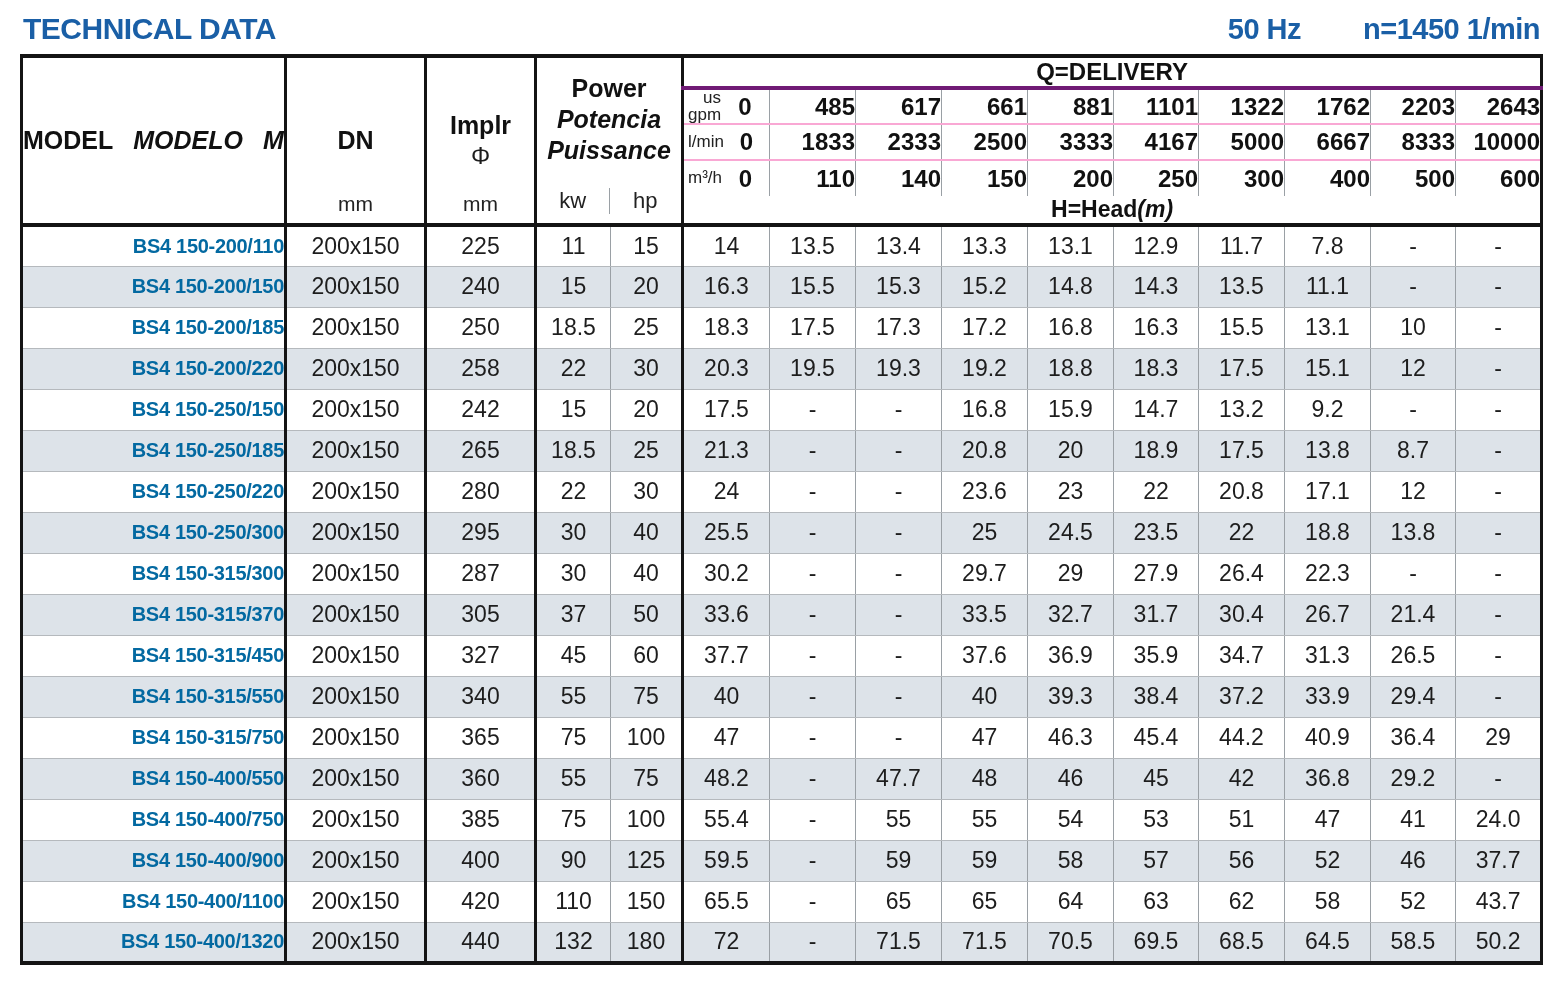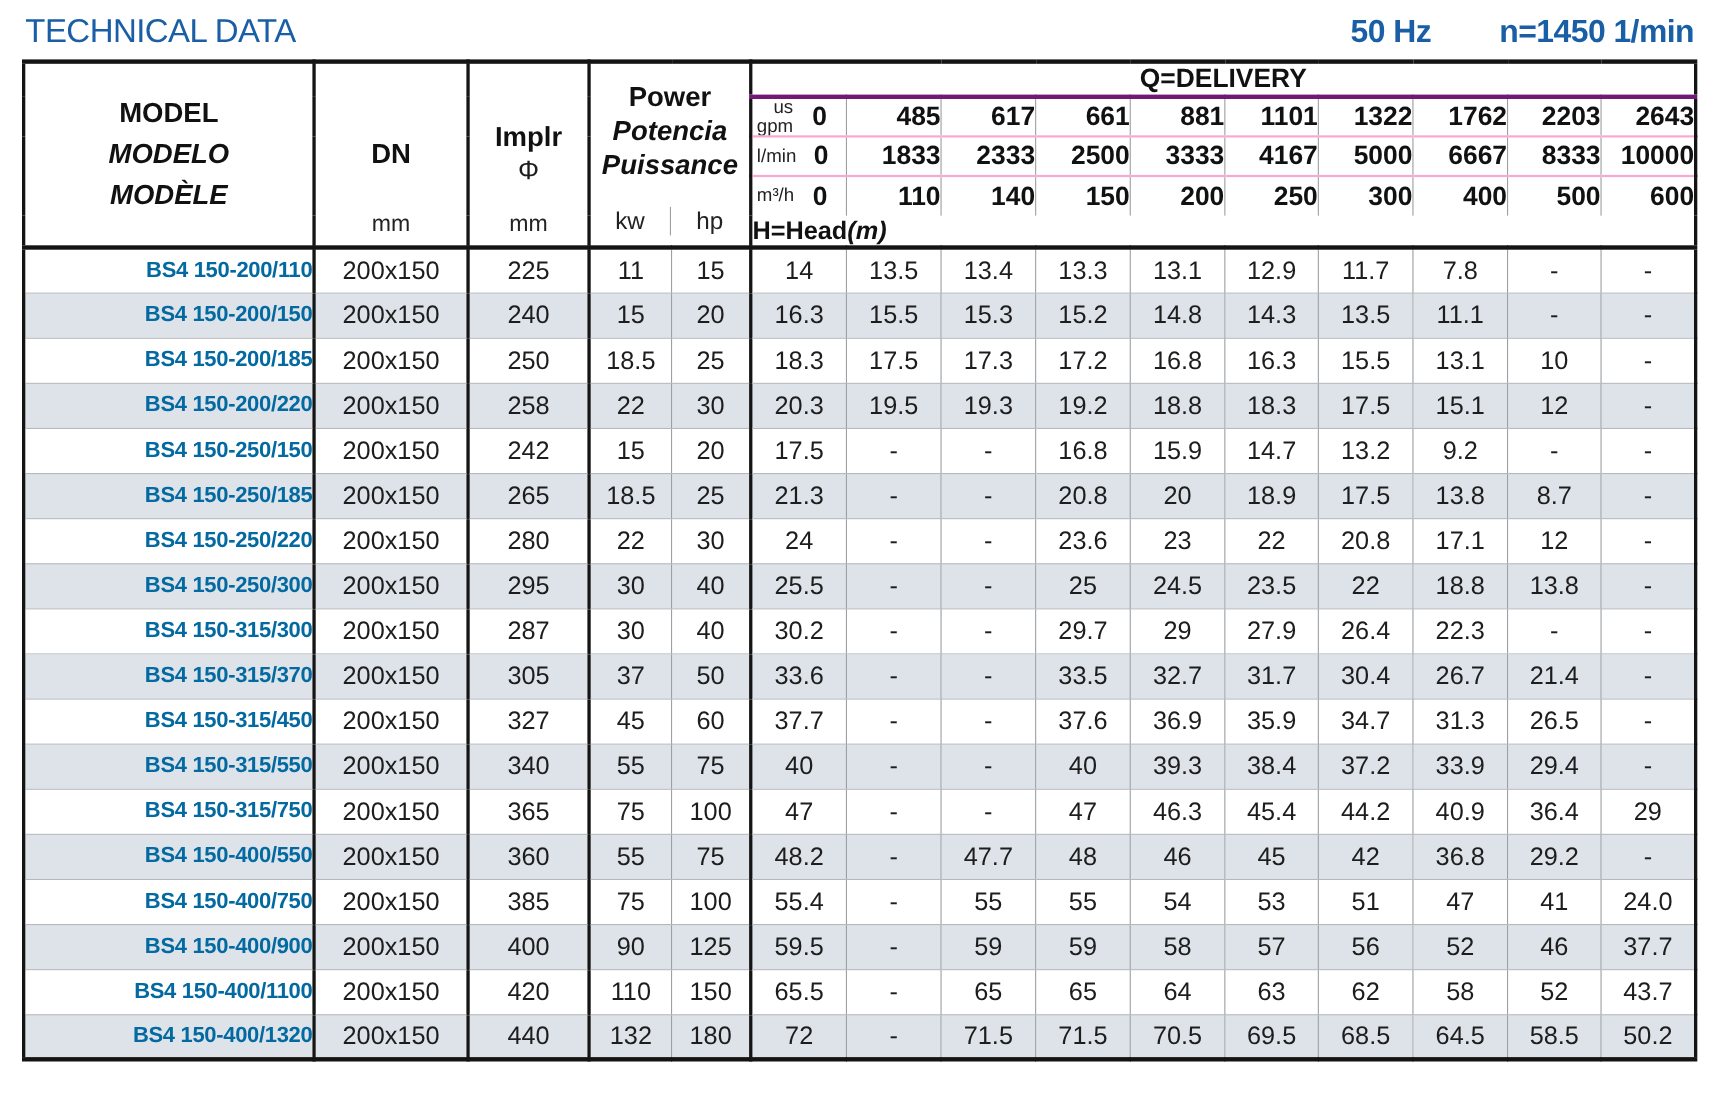--- a/index.html
+++ b/index.html
@@ -11,42 +11,42 @@
     overflow: hidden;
   }
   .page { position: relative; width: 1561px; height: 1000px; }
 
   
   .topbar {
     display: flex; justify-content: space-between; align-items: flex-end;
     padding: 12px 21px 8px 23px;
   }
   .title {
-    font-size: 30px; font-weight: normal; letter-spacing: -0.5px;
+    font-size: 30px; font-weight: bold; letter-spacing: -0.5px;
     color: #1a5fa6;
   }
   .specs { display: flex; gap: 62px; align-items: baseline; margin-left: 40px; }
   .specs span { font-size: 29px; font-weight: bold; color: #1a5fa6; letter-spacing: -0.5px; }
 
   
   table.tech {
     border-collapse: collapse; table-layout: fixed;
     width: 1520px; margin-left: 20px;
     border: 3px solid #141414;
     border-top-width: 4px; border-bottom-width: 4px;
   }
   thead { border-bottom: 4px solid #141414; }
   th, td { font-weight: normal; padding: 0; overflow: hidden; }
 
   .major-r { border-right: 3px solid #141414; }
   .thin-r  { border-right: 1px solid #9aa0a5; }
 
   
   th.bigcell { vertical-align: middle; text-align: center; }
-  .mh-stack { display: flex; flex-direction: column; gap: 8px; align-items: center; }
+  .mh-stack { display: flex; flex-direction: row; gap: 20px; align-items: center; }
   .hb  { font-weight: bold; font-size: 25px; color: #111; }
   .hbi { font-weight: bold; font-style: italic; font-size: 25px; color: #111; }
   .head-col {
     height: 100%; display: flex; flex-direction: column;
     align-items: center; justify-content: center; position: relative;
   }
   .unit-sm { font-size: 21px; color: #222; position: absolute; bottom: 6px; left: 0; right: 0; text-align: center; }
   .implr-sym { font-size: 24px; margin-top: 2px; }
   .power-wrap { height: 100%; display: flex; flex-direction: column; }
   .power-stack { flex: 1; display: flex; flex-direction: column; justify-content: center; align-items: center; gap: 2px; }
@@ -62,21 +62,21 @@
   }
   tr.unit-row th { height: 36px; border-bottom: 2px solid #f9a8d4; vertical-align: middle; }
   tr.unit-row.last th { border-bottom: none; }
   tr.unit-row th.ucell { font-weight: bold; font-size: 24px; text-align: right; color: #111; }
   tr.unit-row th.ufirst { text-align: left; }
   .ufirst-flex { display: flex; align-items: center; height: 100%; }
   .ulabel { padding-left: 4px; text-align: right; font-weight: normal; }
   .ulabel span { display: block; font-size: 17px; line-height: 0.95; color: #222; }
   .uzero { flex: 1; text-align: center; font-weight: bold; font-size: 24px; color: #111; }
   th.headrow {
-    height: 29px; text-align: left; vertical-align: middle;
+    height: 29px; text-align: center; vertical-align: middle;
     font-size: 23px; color: #111;
   }
   th.headrow .hb, th.headrow .hbi { font-size: 23px; }
 
   
   tbody td { height: 41px; text-align: center; vertical-align: middle; font-size: 23px; color: #1d1d1d; border-bottom: 1px solid #b5b9bd; }
   tbody tr:last-child td { border-bottom: none; }
   tbody tr.stripe td { background: #dde3e9; }
   td.model-cell { text-align: right; padding-left: 14px; font-weight: bold; font-size: 20px; color: #0369a1; letter-spacing: -0.3px; }
 </style>

